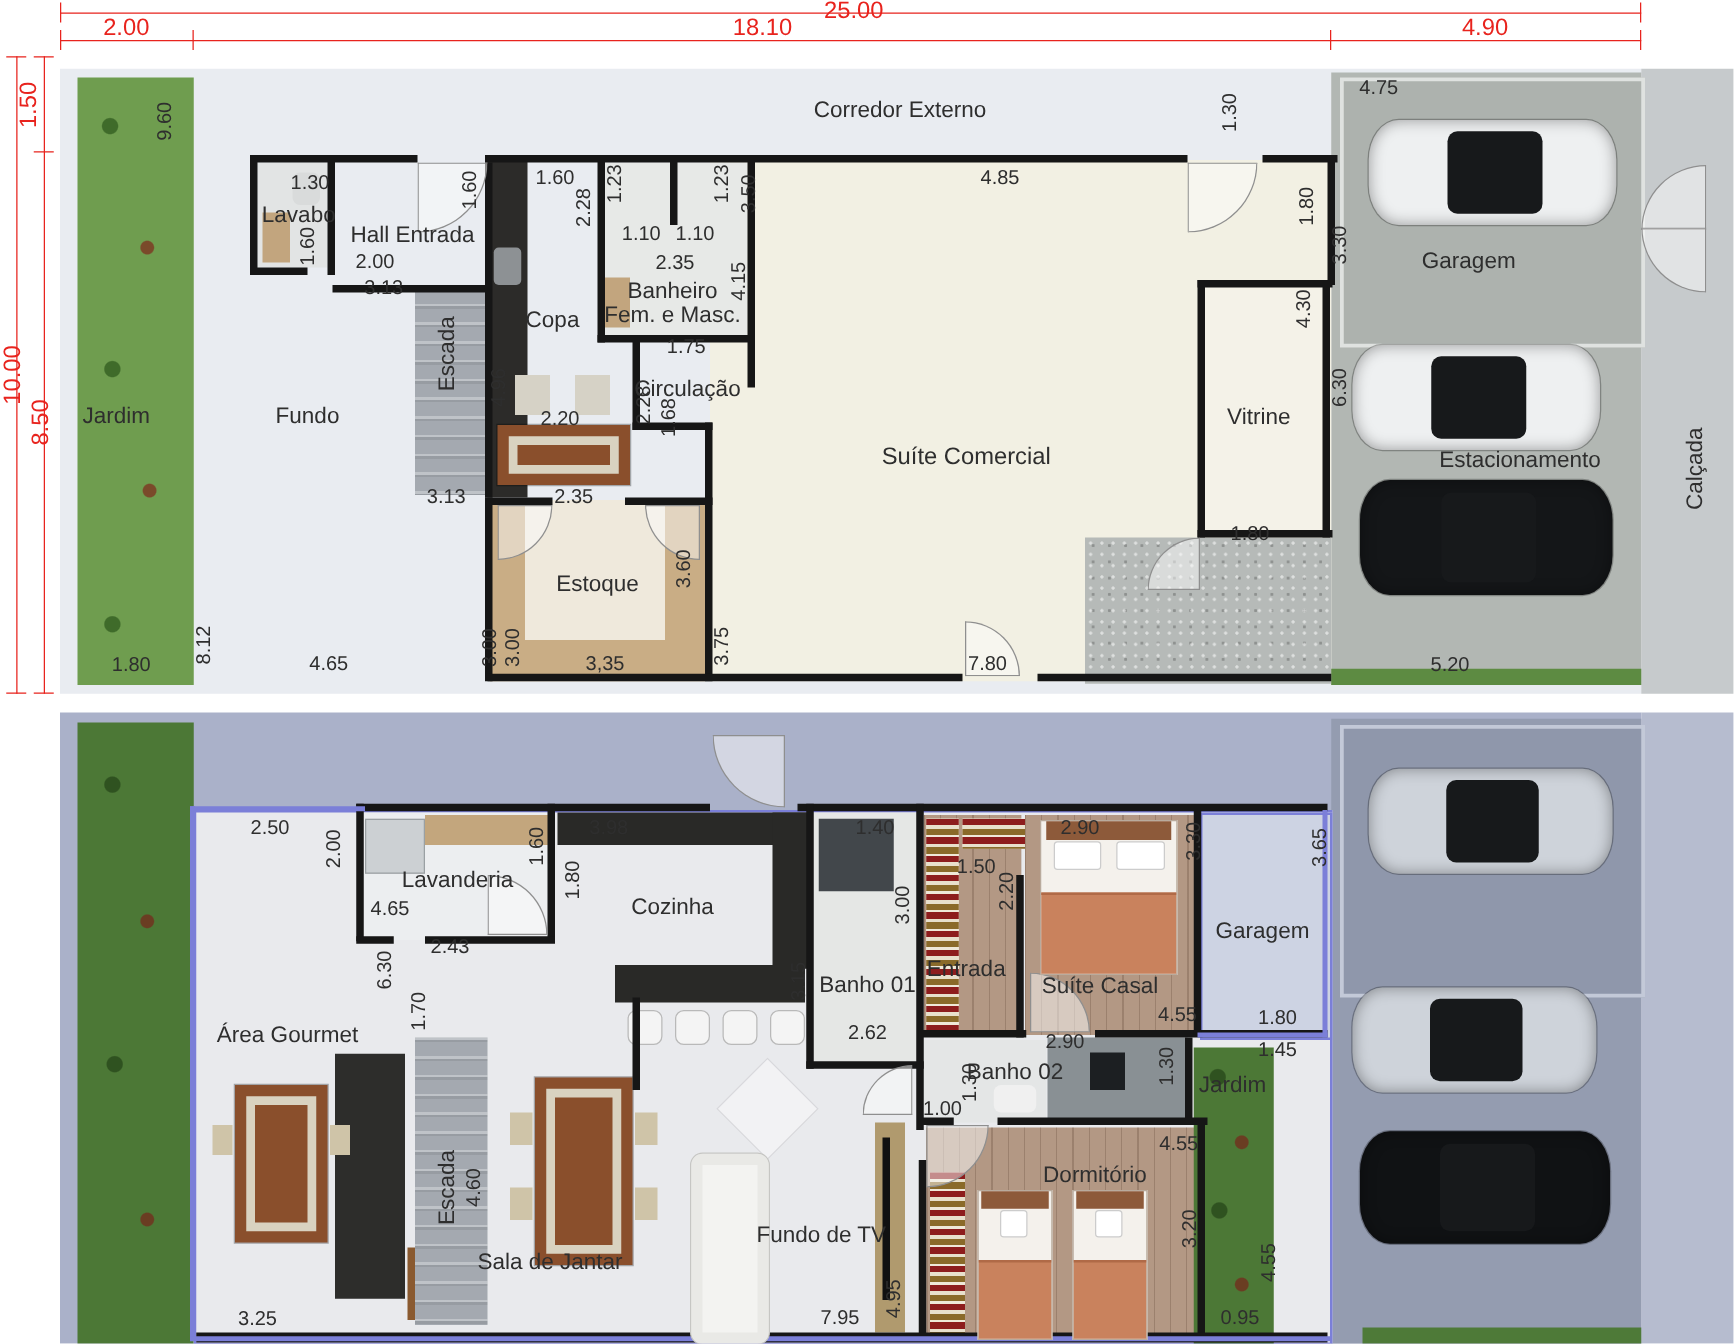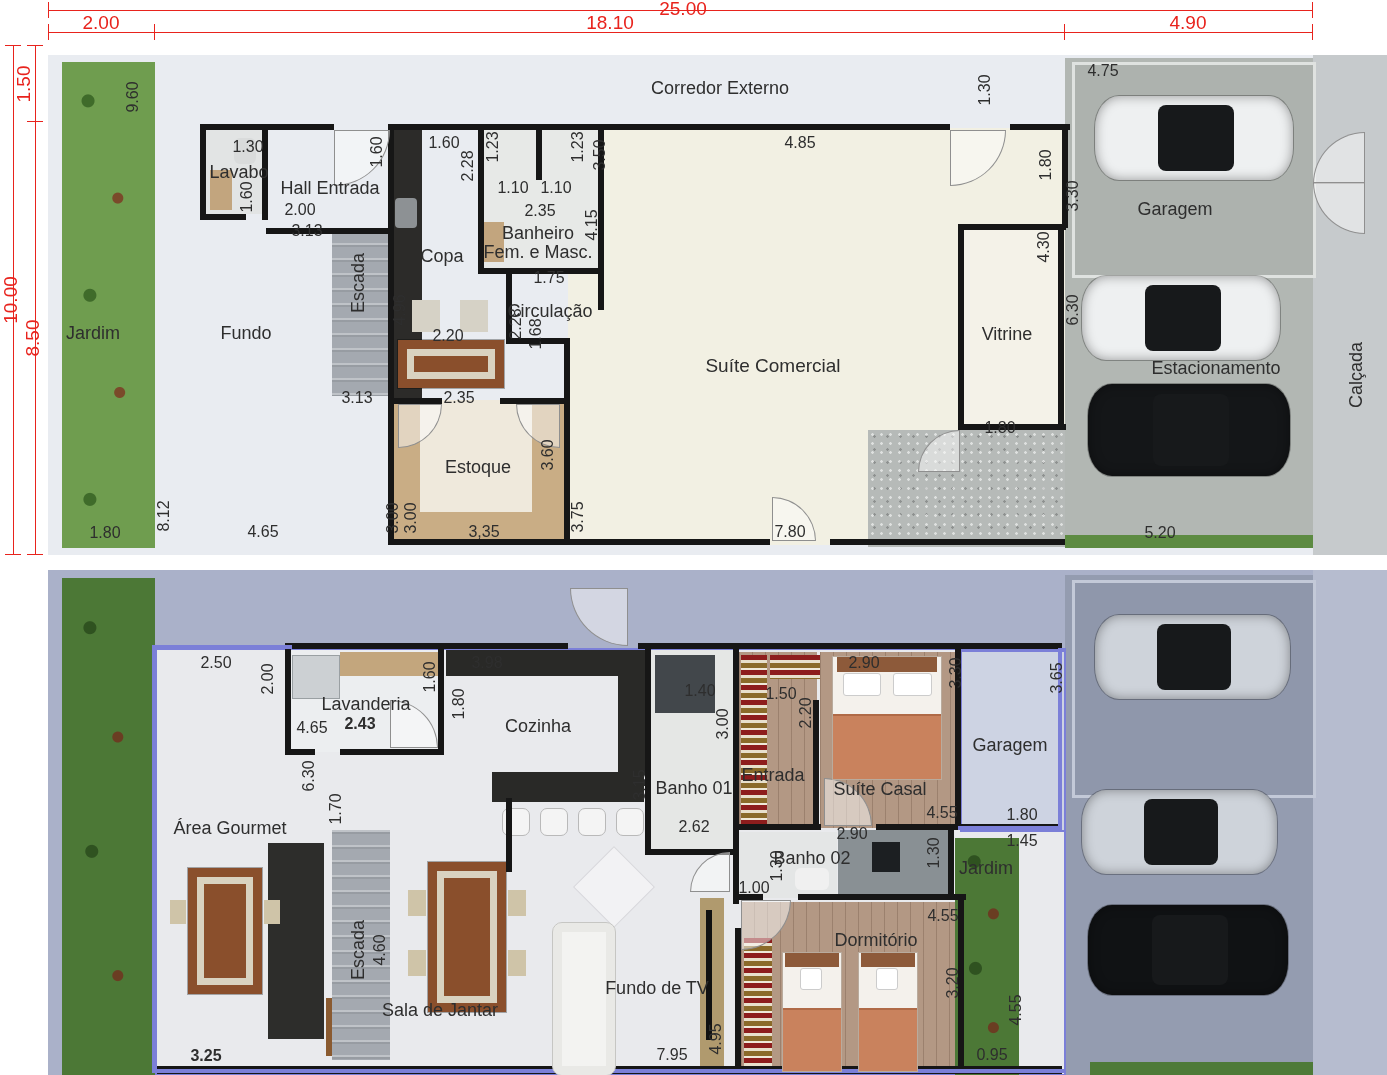--- a/index.html
+++ b/index.html
@@ -300,25 +300,25 @@
       </div>
       <div class="sofa" style="left: 552px; top: 922px; width: 62px; height: 152px;"></div>
       <span class="lbl" style="left: 192px; top: 663px; transform: translate(-50%, -50%); margin-left: 24px;">2.50</span>
       <span class="lbl" style="left: 268px; top: 679px; transform: translate(-50%, -50%) rotate(-90deg);">2.00</span>
       <span class="lbl" style="left: 366px; top: 704px; font-size: 18px; transform: translate(-50%, -50%);">Lavanderia</span>
       <span class="lbl" style="left: 312px; top: 728px; transform: translate(-50%, -50%);">4.65</span>
       <span class="lbl" style="left: 430px; top: 677px; transform: translate(-50%, -50%) rotate(-90deg);">1.60</span>
       <span class="lbl" style="left: 487px; top: 663px; transform: translate(-50%, -50%);">3.98</span>
       <span class="lbl" style="left: 459px; top: 704px; transform: translate(-50%, -50%) rotate(-90deg);">1.80</span>
       <span class="lbl" style="left: 538px; top: 726px; font-size: 18px; transform: translate(-50%, -50%);">Cozinha</span>
-      <span class="lbl" style="left: 360px; top: 724px; transform: translate(-50%, -50%); font-weight: bold;">2.43</span>
+      <span class="lbl" style="left: 360px; top: 758px; transform: translate(-50%, -50%);">2.43</span>
       <span class="lbl" style="left: 309px; top: 776px; transform: translate(-50%, -50%) rotate(-90deg);">6.30</span>
       <span class="lbl" style="left: 336px; top: 809px; transform: translate(-50%, -50%) rotate(-90deg);">1.70</span>
       <span class="lbl" style="left: 230px; top: 828px; font-size: 18px; transform: translate(-50%, -50%);">Área Gourmet</span>
-      <span class="lbl" style="left: 700px; top: 663px; transform: translate(-50%, -50%); margin-top: 28px;">1.40</span>
+      <span class="lbl" style="left: 700px; top: 663px; transform: translate(-50%, -50%);">1.40</span>
       <span class="lbl" style="left: 723px; top: 724px; transform: translate(-50%, -50%) rotate(-90deg);">3.00</span>
       <span class="lbl" style="left: 694px; top: 788px; font-size: 18px; transform: translate(-50%, -50%);">Banho 01</span>
       <span class="lbl" style="left: 640px; top: 785px; transform: translate(-50%, -50%) rotate(-90deg);">3.15</span>
       <span class="lbl" style="left: 694px; top: 827px; transform: translate(-50%, -50%);">2.62</span>
       <span class="lbl" style="left: 773px; top: 775px; font-size: 18px; transform: translate(-50%, -50%);">Entrada</span>
       <span class="lbl" style="left: 781px; top: 694px; transform: translate(-50%, -50%);">1.50</span>
       <span class="lbl" style="left: 806px; top: 713px; transform: translate(-50%, -50%) rotate(-90deg);">2.20</span>
       <span class="lbl" style="left: 864px; top: 663px; transform: translate(-50%, -50%);">2.90</span>
       <span class="lbl" style="left: 956px; top: 673px; transform: translate(-50%, -50%) rotate(-90deg);">3.30</span>
       <span class="lbl" style="left: 880px; top: 789px; font-size: 18px; transform: translate(-50%, -50%);">Suíte Casal</span>
@@ -336,16 +336,16 @@
       <span class="lbl" style="left: 943px; top: 916px; transform: translate(-50%, -50%);">4.55</span>
       <span class="lbl" style="left: 876px; top: 940px; font-size: 18px; transform: translate(-50%, -50%);">Dormitório</span>
       <span class="lbl" style="left: 953px; top: 983px; transform: translate(-50%, -50%) rotate(-90deg);">3.20</span>
       <span class="lbl" style="left: 1016px; top: 1010px; transform: translate(-50%, -50%) rotate(-90deg);">4.55</span>
       <span class="lbl" style="left: 992px; top: 1055px; transform: translate(-50%, -50%); text-align: right;">0.95</span>
       <span class="lbl" style="left: 716px; top: 1039px; transform: translate(-50%, -50%) rotate(-90deg);">4.95</span>
       <span class="lbl" style="left: 358px; top: 950px; font-size: 18px; transform: translate(-50%, -50%) rotate(-90deg);">Escada</span>
       <span class="lbl" style="left: 380px; top: 950px; transform: translate(-50%, -50%) rotate(-90deg);">4.60</span>
       <span class="lbl" style="left: 440px; top: 1010px; font-size: 18px; transform: translate(-50%, -50%);">Sala de Jantar</span>
       <span class="lbl" style="left: 657px; top: 988px; font-size: 18px; transform: translate(-50%, -50%);">Fundo de TV</span>
-      <span class="lbl" style="left: 206px; top: 1056px; transform: translate(-50%, -50%); font-weight: bold;">3.25</span>
+      <span class="lbl" style="left: 206px; top: 1056px; transform: translate(-50%, -50%);">3.25</span>
       <span class="lbl" style="left: 672px; top: 1055px; transform: translate(-50%, -50%);">7.95</span>
     </div>
 </div>
 
 </body></html>

